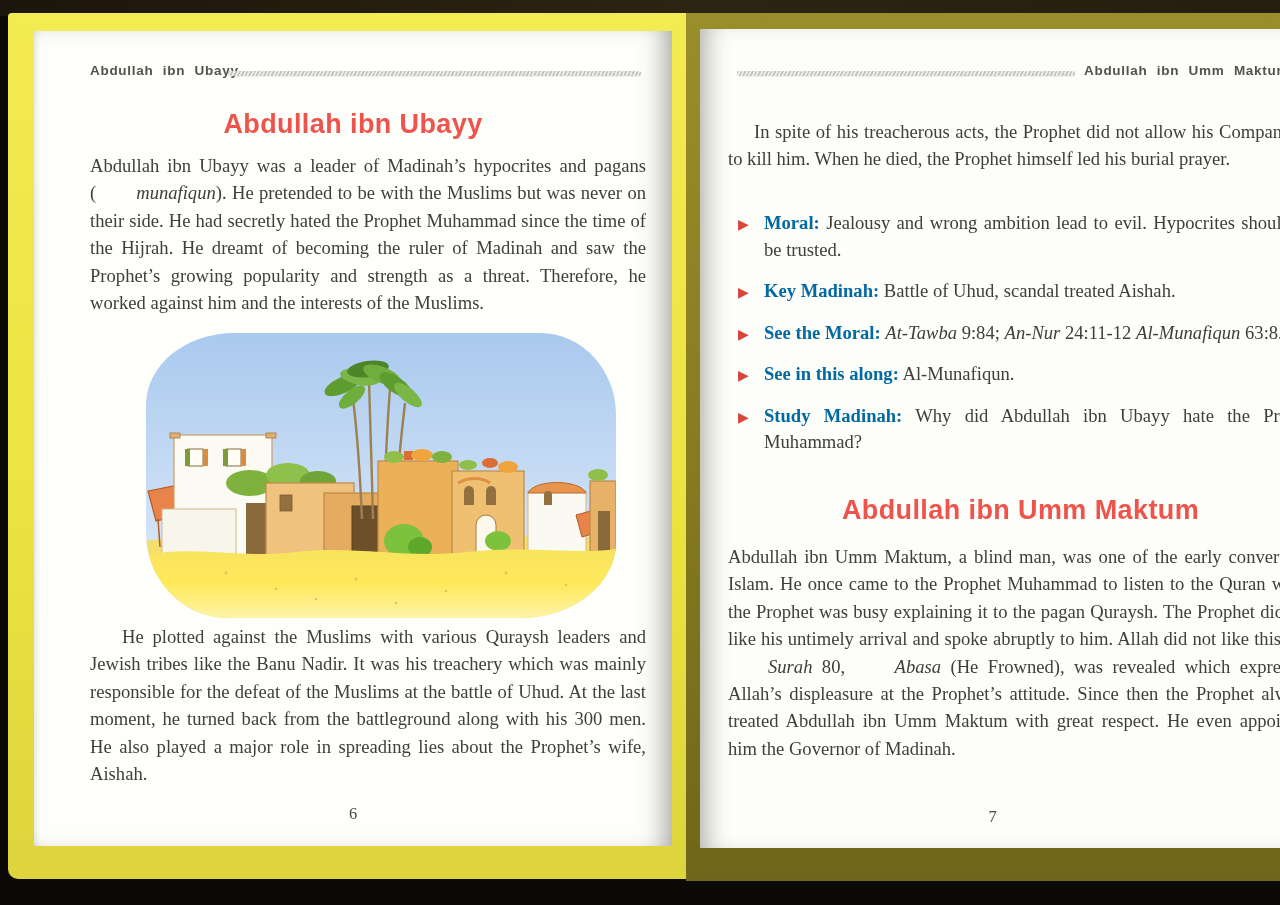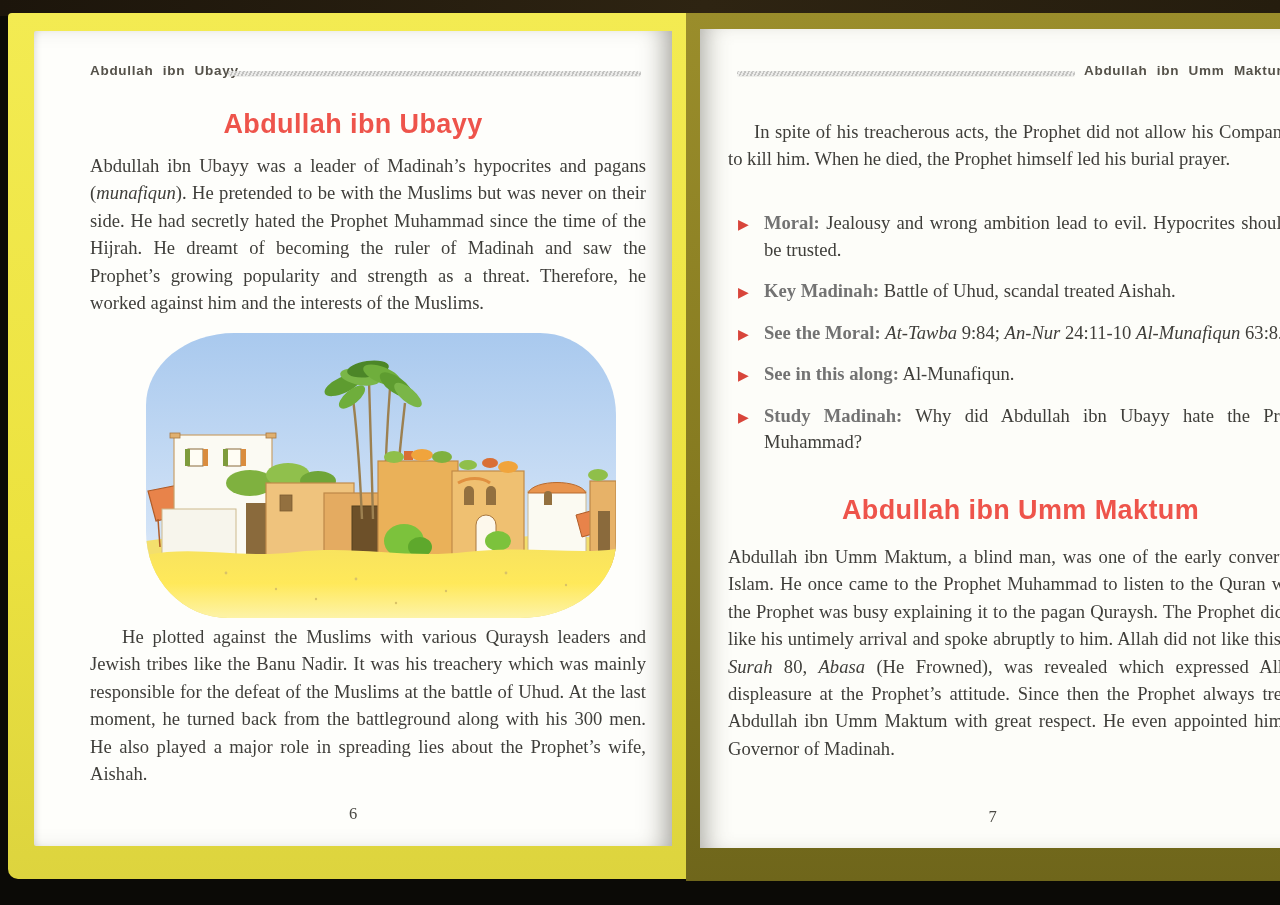--- a/index.html
+++ b/index.html
@@ -26,29 +26,29 @@
   .rule{position:absolute;height:5px;border-radius:2px;
          background:repeating-linear-gradient(115deg,#c3c3c1 0 1.6px,#ececea 1.6px 3.4px);
          box-shadow:0 1px 0 rgba(0,0,0,.06);}
   
   .title{position:absolute;width:100%;text-align:center;
          font-family:"Liberation Sans","DejaVu Sans",sans-serif;font-weight:bold;
          font-size:27px;color:#ee544b;letter-spacing:.4px;}
   
   .para{position:absolute;font-size:18.6px;line-height:27.4px;color:#3f3e3a;
          text-align:justify;}
-  .para i{font-style:italic;}
+  .para i{font-style:italic;margin-left:40px;}
   .indent{text-indent:32px;}
   .pagenum{position:absolute;width:100%;text-align:center;font-size:16.5px;color:#4a4944;}
   
   .bullets{position:absolute;left:36px;top:181px;width:585px;}
   .bullet{position:relative;padding-left:28px;margin-bottom:15px;
           font-size:18.6px;line-height:26.5px;color:#3f3e3a;text-align:justify;}
   .b-arrow{position:absolute;left:2px;top:1px;font-size:14px;color:#d8453b;font-family:"DejaVu Sans",sans-serif;}
-  .b-label{font-weight:bold;color:#737373;}
+  .b-label{font-weight:bold;color:#0369a1;}
   
   .illust{position:absolute;left:112px;top:302px;width:470px;height:285px;overflow:hidden;
           border-radius:88px 76px 96px 82px / 72px 82px 76px 86px;}
   .illust svg{display:block;}
 </style>
 </head>
 <body>
 
 <div class="photo">
   <div class="top-strip"></div>
@@ -194,21 +194,21 @@
       <div class="bullet">
         <span class="b-arrow">▶</span>
         <span class="b-label">Moral:</span><span class="b-text"><span> Jealousy and wrong ambition lead to evil. Hypocrites should not be trusted.</span></span>
       </div>
       <div class="bullet">
         <span class="b-arrow">▶</span>
         <span class="b-label">Key Madinah:</span><span class="b-text"><span> Battle of Uhud, scandal treated Aishah.</span></span>
       </div>
       <div class="bullet">
         <span class="b-arrow">▶</span>
-        <span class="b-label">See the Moral:</span><span class="b-text"><span> </span><i>At-Tawba</i><span> 9:84; </span><i>An-Nur</i><span> 24:11-10 </span><i>Al-Munafiqun</i><span> 63:8.</span></span>
+        <span class="b-label">See the Moral:</span><span class="b-text"><span> </span><i>At-Tawba</i><span> 9:84; </span><i>An-Nur</i><span> 24:11-12 </span><i>Al-Munafiqun</i><span> 63:8.</span></span>
       </div>
       <div class="bullet">
         <span class="b-arrow">▶</span>
         <span class="b-label">See in this along:</span><span class="b-text"><span> Al-Munafiqun.</span></span>
       </div>
       <div class="bullet">
         <span class="b-arrow">▶</span>
         <span class="b-label">Study Madinah:</span><span class="b-text"><span> Why did Abdullah ibn Ubayy hate the Prophet Muhammad?</span></span>
       </div>
     </div>

